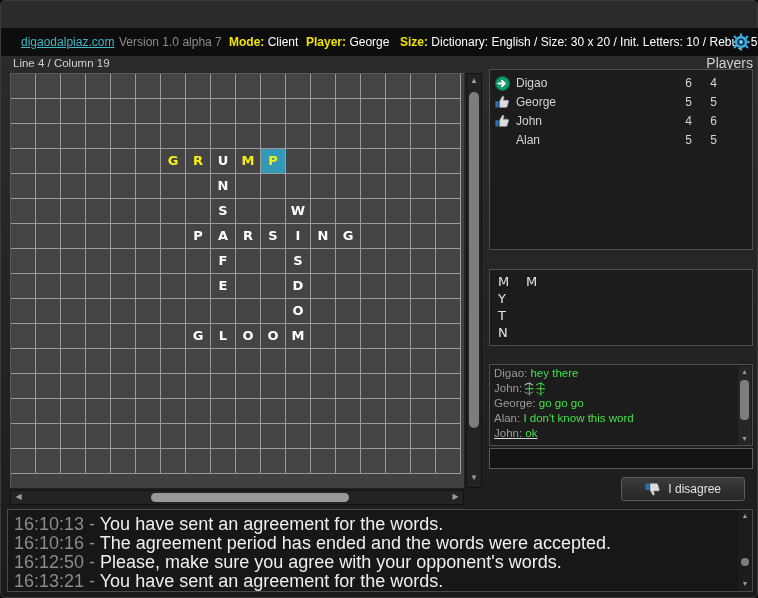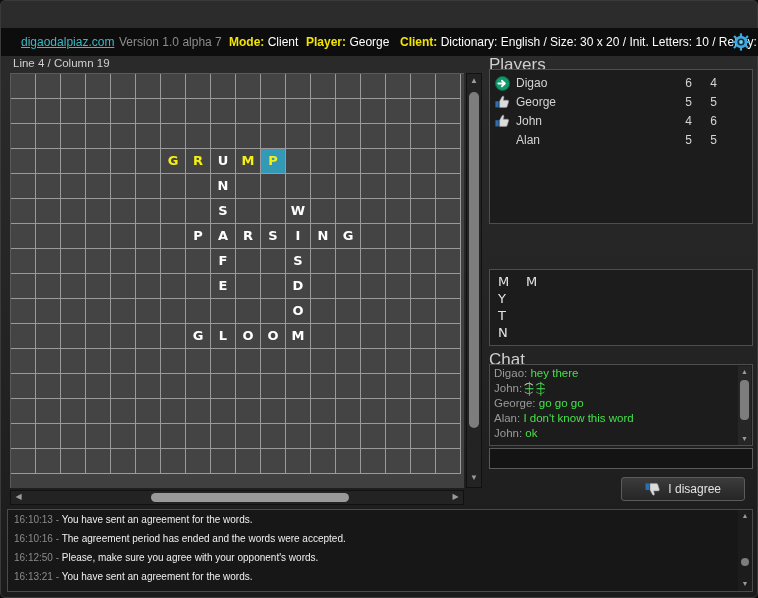--- a/index.html
+++ b/index.html
@@ -185,33 +185,33 @@
     width: 198px; height: 9px;
     background: #999999;
     border-radius: 5px;
     cursor: pointer;
   }
 
   
   .sect-title {
     position: absolute;
     width: 264px;
-    text-align: left;
-    font-size: 17px;
+    text-align: right;
+    font-size: 14px;
     color: #cfcfcf;
   }
   .sect-box {
     position: absolute;
     background: #1c1c1c;
     border: 1px solid #4e4e4e;
     box-sizing: border-box;
   }
 
   #players-title { left: 488px; top: 54px; }
-  #players-box   { left: 488px; top: 68px; width: 264px; height: 155px; }
+  #players-box   { left: 488px; top: 68px; width: 264px; height: 181px; }
   .prow {
     position: absolute;
     left: 0; width: 258px; height: 19px;
     font-size: 12px;
   }
   .prow .picon { position: absolute; left: 5px; top: 2px; width: 15px; height: 15px; }
   .prow .pname { position: absolute; left: 26px; top: 2px; color: #d4d4d4; }
   .prow .ps1   { position: absolute; left: 180px; top: 2px; width: 22px; text-align: right; color: #d4d4d4; }
   .prow .ps2   { position: absolute; left: 205px; top: 2px; width: 22px; text-align: right; color: #d4d4d4; }
 
@@ -294,21 +294,21 @@
     left: 6px; top: 508px;
     width: 746px; height: 83px;
     background: #171717;
     border: 1px solid #4a4a4a;
     box-sizing: border-box;
     overflow: hidden;
   }
   .logrow {
     position: absolute;
     left: 6px;
-    font-size: 10px;
+    font-size: 18px;
     white-space: nowrap;
   }
   .logrow .ltime { color: #8b8b8b; }
   .logrow .ltxt  { color: #efefef; }
   #log-scroll {
     position: absolute;
     right: 0px; top: 0px;
     width: 14px; height: 81px;
     background: #1c1c1c;
   }
@@ -342,21 +342,21 @@
       <span class="lbl-y">Mode:</span>
       <span class="val-w">Client</span>
     </span>
 
     <span id="player-block">
       <span class="lbl-y">Player:</span>
       <span class="val-w">George</span>
     </span>
 
     <span id="rules-block">
-      <span class="lbl-y">Client:</span>
+      <span class="lbl-y">Size:</span>
       <span class="val-w">Dictionary: English / Size: 30 x 20 / Init. Letters: 10 / Rebuy: 5</span>
     </span>
 
     <span id="gear-icon">
       <svg width="18" height="18" viewBox="0 0 18 18">
         <g fill="#3fa9dd">
           <circle cx="9" cy="9" r="6.2"></circle>
           <rect x="7.9" y="0.4" width="2.2" height="3.2"></rect>
           <rect x="7.9" y="14.4" width="2.2" height="3.2"></rect>
           <rect x="0.4" y="7.9" width="3.2" height="2.2"></rect>
@@ -717,23 +717,22 @@
     </div>
 
   <div class="sect-box" id="letters-box">
       <span class="lcell" style="left: 8px; top: 4px;">M</span>
       <span class="lcell" style="left: 36px; top: 4px;">M</span>
       <span class="lcell" style="left: 8px; top: 21px;">Y</span>
       <span class="lcell" style="left: 8px; top: 38px;">T</span>
       <span class="lcell" style="left: 8px; top: 55px;">N</span>
     </div>
 
-  <div class="sect-title" id="chat-title">Chat</div>
   <div class="sect-box" id="chat-box">
-      <div class="crow" style="top: 62px;"><span class="cname">John:</span> <span class="cmsg">ok</span></div>
+      <div class="crow" style="top: 62px; text-decoration: underline;"><span class="cname">John:</span> <span class="cmsg">ok</span></div>
       <div class="crow" style="top: 47px;"><span class="cname">Alan:</span> <span class="cmsg">I don't know this word</span></div>
       <div class="crow" style="top: 32px;"><span class="cname">George:</span> <span class="cmsg">go go go</span></div>
       <div class="crow" style="top: 17px;"><span class="cname">John:</span> <span class="cmsg">͜͡͡┼ ͜͡͡┼</span></div>
       <div class="crow" style="top: 2px;"><span class="cname">Digao:</span> <span class="cmsg">hey there</span></div>
     <div id="chat-scroll">
       <div class="arr up">▲</div>
       <div id="chat-thumb"></div>
       <div class="arr down">▼</div>
     </div>
   </div>

